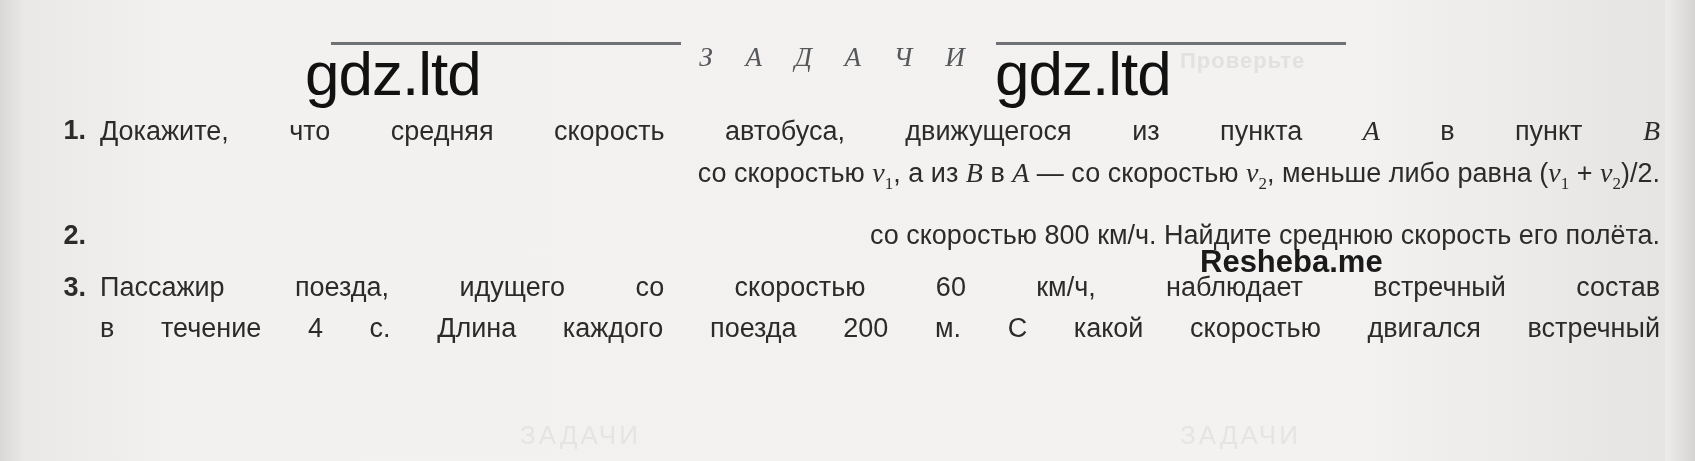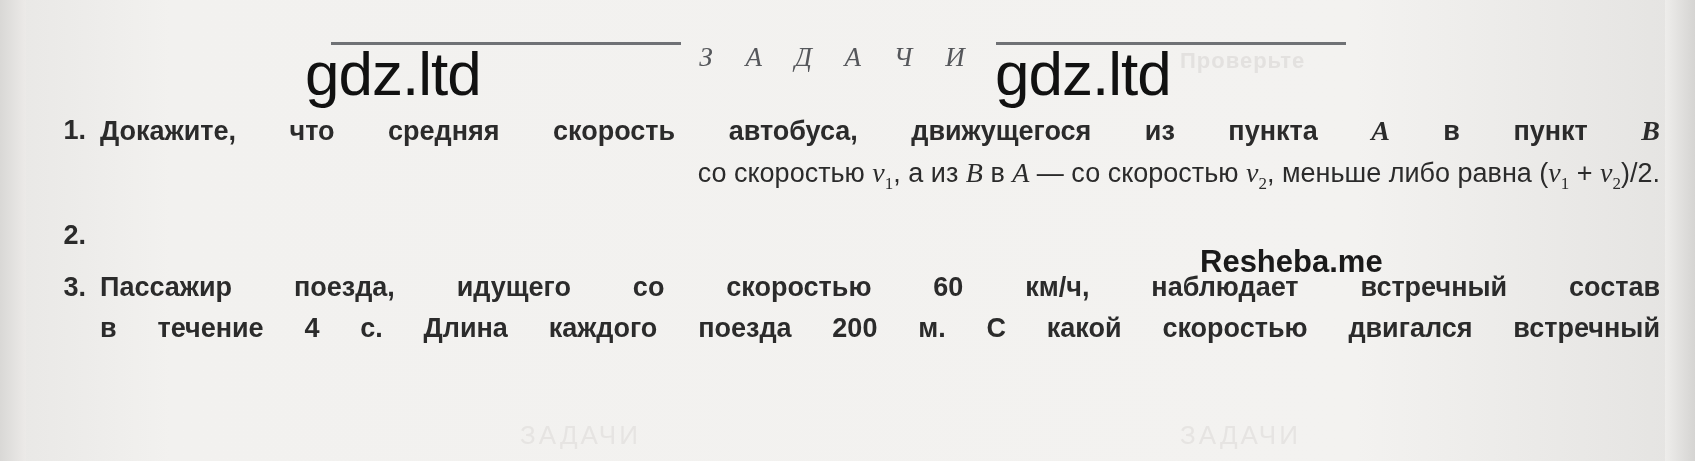--- a/index.html
+++ b/index.html
@@ -111,21 +111,20 @@
   }
   .task-body {
     font-size: 27px;
     color: #2b2b2b;
     line-height: 41px;
     flex: 1 1 auto;
   }
   .line-just {
     text-align: justify;
     text-align-last: justify;
-    font-weight: bold;
   }
   .line-norm {
     text-align: right;
   }
   i.var {
     font-family: "Liberation Serif", serif;
     font-style: italic;
     font-size: 28px;
   }
   i.var sub {
@@ -177,20 +176,21 @@
       <div class="task-num">1.</div>
       <div class="task-body">
         <div class="line-just"><span>Докажите, что средняя скорость автобуса, движущегося из пункта </span><i class="var">A</i><span> в пункт </span><i class="var">B</i></div>
         <div class="line-norm"><span>со скоростью </span><i class="var"><span>v</span><sub>1</sub></i><span>, а из </span><i class="var">B</i><span> в </span><i class="var">A</i><span> — со скоростью </span><i class="var"><span>v</span><sub>2</sub></i><span>, меньше либо равна (</span><i class="var"><span>v</span><sub>1</sub></i><span> + </span><i class="var"><span>v</span><sub>2</sub></i><span>)/2.</span></div>
       </div>
     </div>
 
     <div class="task">
       <div class="task-num">2.</div>
       <div class="task-body">
+        <div class="line-norm">со скоростью 800 км/ч. Найдите среднюю скорость его полёта.</div>
       </div>
     </div>
 
     <div class="task">
       <div class="task-num">3.</div>
       <div class="task-body">
         <div class="line-just">Пассажир поезда, идущего со скоростью 60 км/ч, наблюдает встречный состав</div>
         <div class="line-just">в течение 4 с. Длина каждого поезда 200 м. С какой скоростью двигался встречный</div>
       </div>
     </div>

